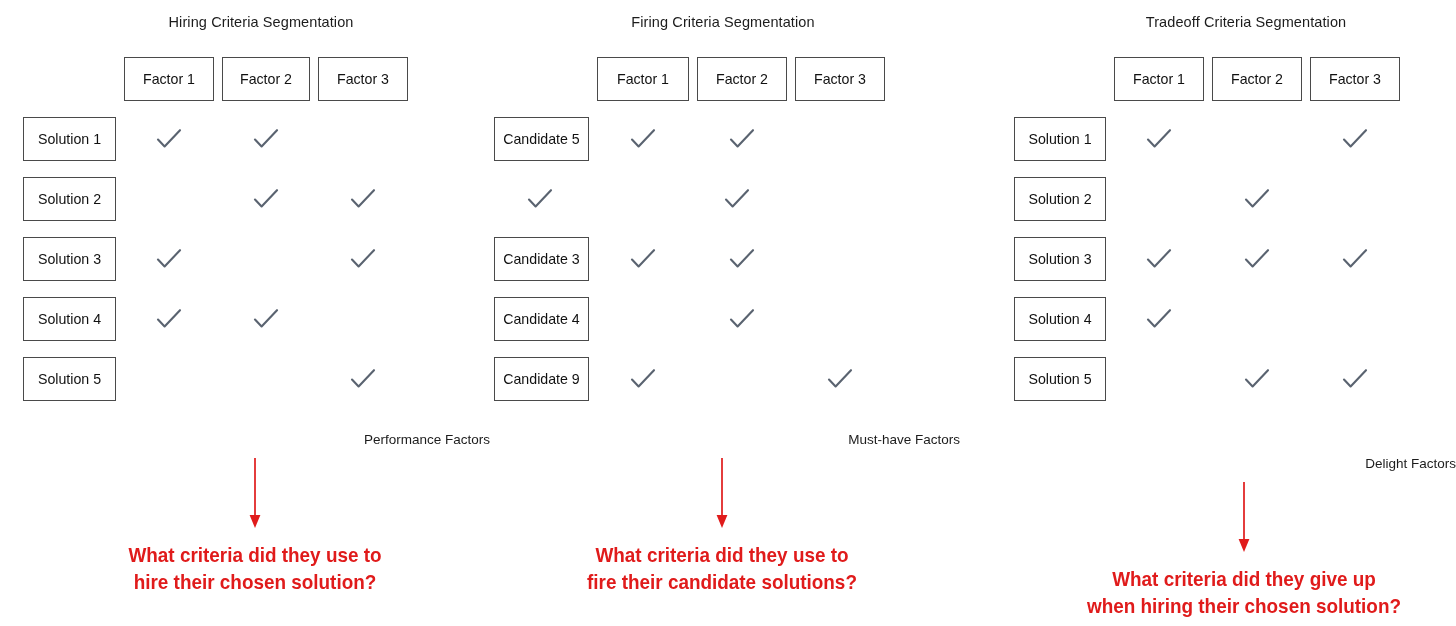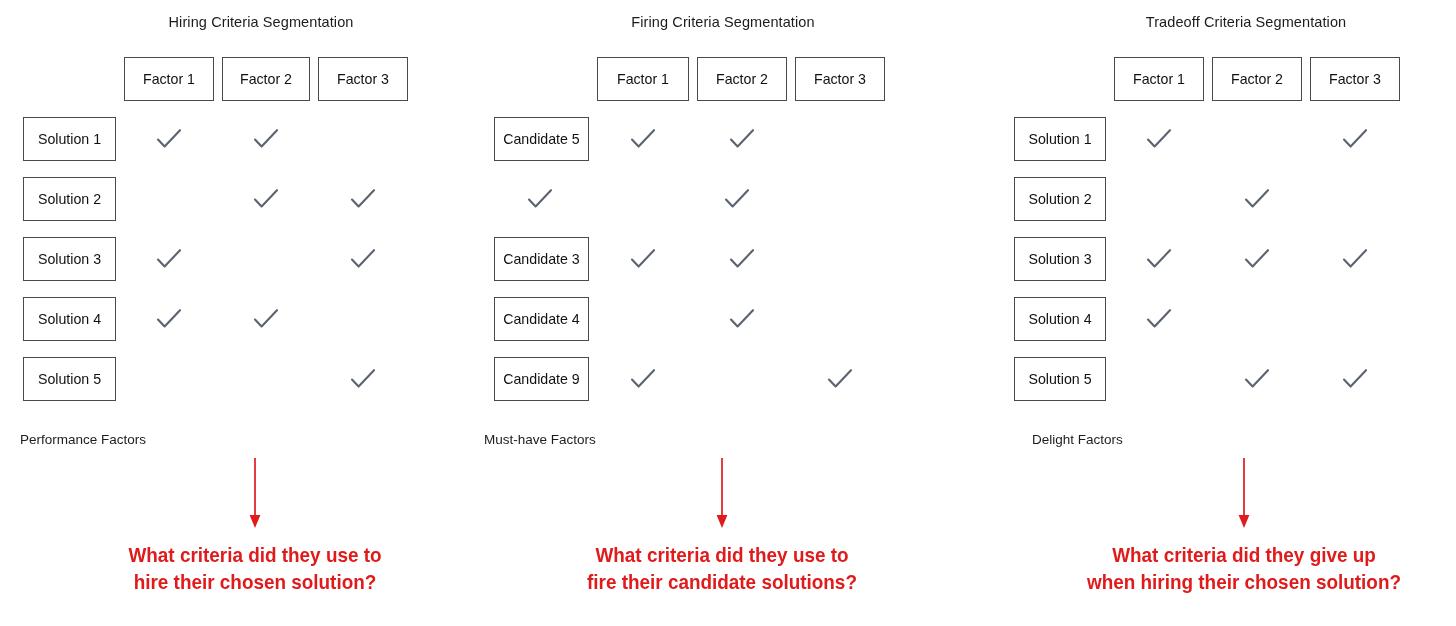--- a/index.html
+++ b/index.html
@@ -99,21 +99,21 @@
   }
 
   
   .footer {
     position: absolute;
     left: 0;
     width: 100%;
     top: 432px;
   }
   .footer-label {
-    text-align: left;
+    text-align: right;
     font-size: 13.5px;
     color: #1c1c1c;
     white-space: nowrap;
   }
   .arrow-wrap {
     display: flex;
     justify-content: center;
     margin-top: 11px;
   }
   .question {
@@ -124,21 +124,21 @@
     font-size: 21px;
     line-height: 1.28;
     color: #e01b1b;
     transform: scaleX(0.90);
     transform-origin: center top;
     white-space: pre-line;
   }
 
   .panel-1 .footer { padding-left: 20px; box-sizing: border-box; }
   .panel-2 .footer { padding-left: 14px; box-sizing: border-box; }
-  .panel-3 .footer { padding-left: 42px; box-sizing: border-box; }
+  .panel-3 .footer { padding-left: 42px; box-sizing: border-box; margin-top: 24px; }
 </style>
 </head>
 <body>
 
 <div class="canvas">
 
   <section class="panel panel-1">
     <div class="panel-title">Hiring Criteria Segmentation</div>
     <div class="matrix" style="left:23px;">
         <div class="grid-row header-row">

